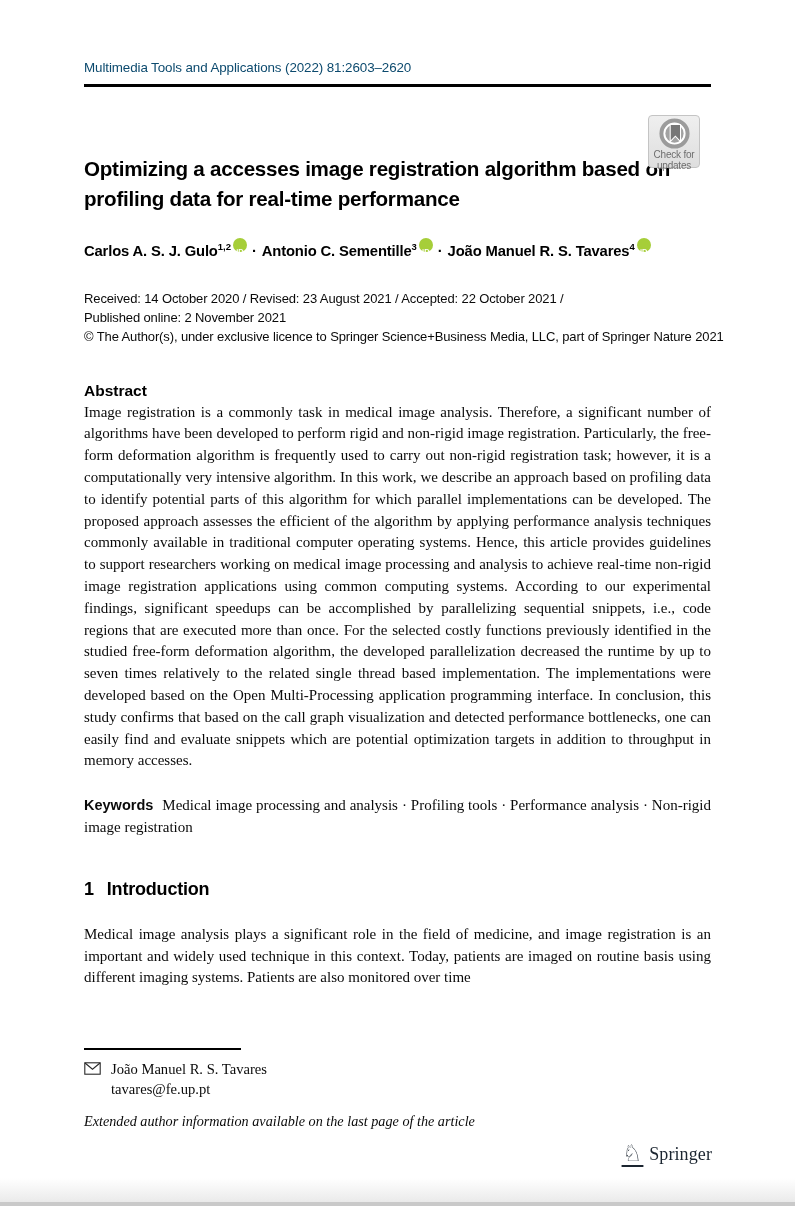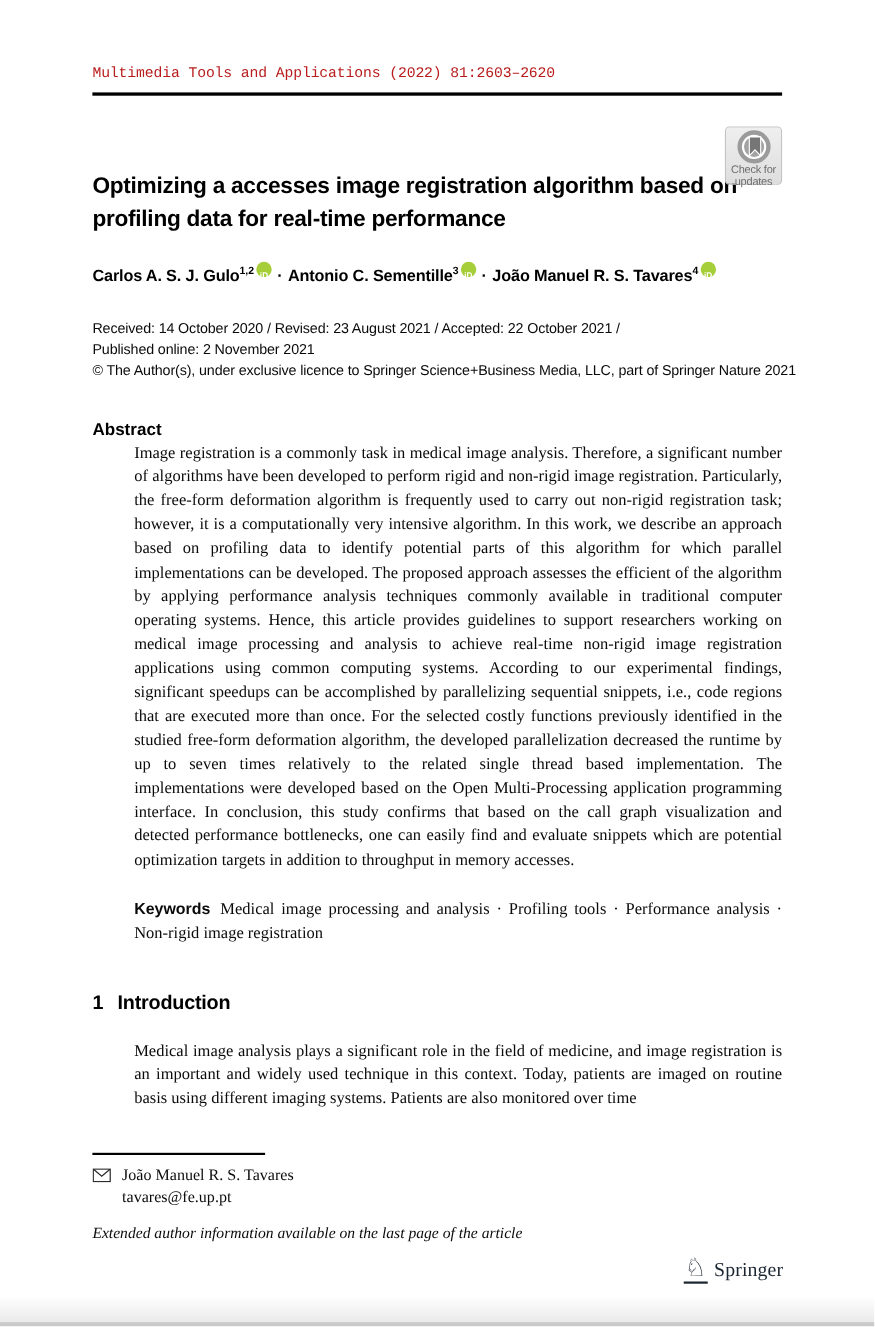--- a/index.html
+++ b/index.html
@@ -9,33 +9,32 @@
     background:#ffffff;
     overflow:hidden;
     font-family:"Liberation Sans","DejaVu Sans",sans-serif;
     color:#111;
   }
   .content { margin:0 84px; }
 
   
   .header { padding-top:58px; }
   .journal-line {
-    font-size:13.4px; line-height:19px; color:#b91c1c;
+    font-size:13.4px; line-height:19px; color:#0c4a6e;
     letter-spacing:-0.1px;
-    font-family:Liberation Mono, monospace;
   }
   .doi-line {
     font-size:13.4px; line-height:19px; color:#0a0a0a;
     letter-spacing:-0.1px;
   }
   .header-rule { margin-top:7px; height:2.6px; background:#000; }
 
   
   .check-badge {
-    position:absolute; top:115px; right:84px;
+    position:absolute; top:115px; right:95px;
     width:52px; height:53px;
     background:linear-gradient(to bottom,#efefef,#dedede);
     border:1px solid #c4c4c4; border-radius:4px;
     text-align:center; cursor:pointer;
     box-sizing:border-box;
     padding-top:2px;
   }
   .cb-icon { display:block; margin:0 auto; }
   .cb-line {
     font-size:10px; line-height:11px; color:#6e6e6e;
@@ -74,21 +73,20 @@
 
   
   .abstract-heading {
     margin:34px 0 0 0; font-size:15.5px; font-weight:700; line-height:21px;
     color:#000;
   }
   .serif-body {
     font-family:"Liberation Serif","DejaVu Serif",serif;
     font-size:15px; line-height:21.8px; color:#0a0a0a;
     text-align:justify;
-    margin-left:38px;
   }
   .abstract-body { margin-top:1px; }
 
   
   .keywords { margin-top:23px; }
   .kw-label {
     font-family:"Liberation Sans","DejaVu Sans",sans-serif;
     font-weight:700; font-size:14.5px; margin-right:9px;
   }
 

